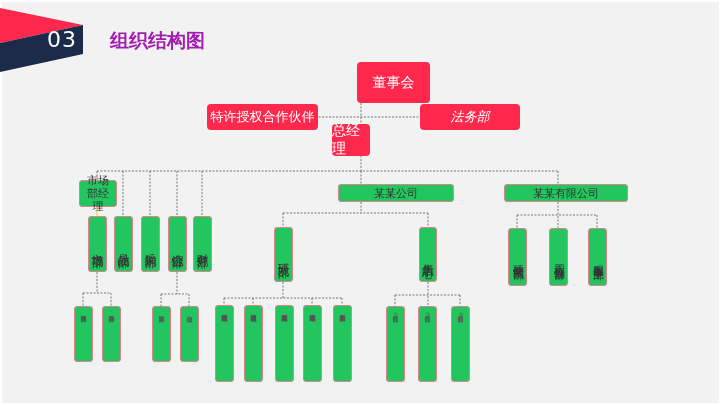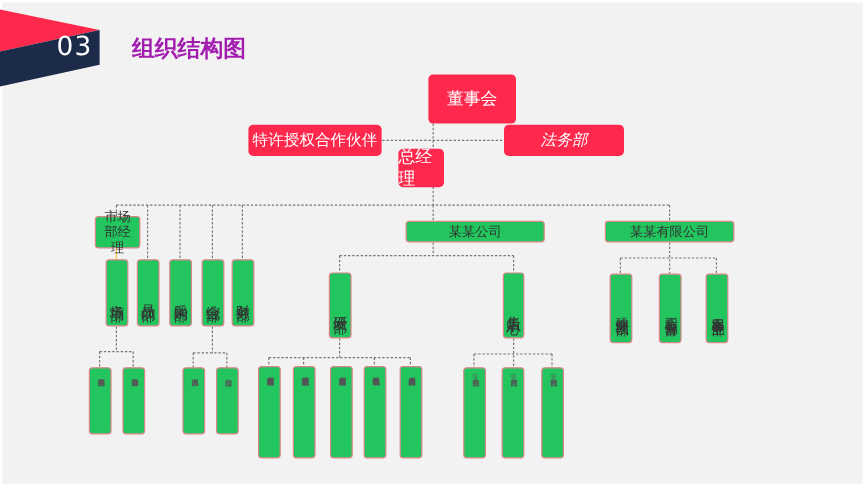--- a/index.html
+++ b/index.html
@@ -94,16 +94,16 @@
 <div class="box vs" style="left:215px;top:305px;width:19px;height:77px;">餐饮管理系统研发部</div>
 <div class="box vs" style="left:244px;top:305px;width:19px;height:77px;">酒店管理系统研发部</div>
 <div class="box vs" style="left:275px;top:305px;width:19px;height:77px;">娱乐管理系统研发部</div>
 <div class="box vs" style="left:303px;top:305px;width:19px;height:77px;">无线电子菜谱研发部</div>
 <div class="box vs" style="left:333px;top:305px;width:19px;height:77px;">新概念产品研发部</div>
 
 <div class="box vs" style="left:386px;top:306px;width:19px;height:76px;">售后部门①</div>
 <div class="box vs" style="left:418px;top:306px;width:19px;height:76px;">售后部门②</div>
 <div class="box vs" style="left:451px;top:306px;width:19px;height:76px;">售后部门③</div>
 
-<div class="box h" style="left:504px;top:184px;width:108px;height:18px;">某某有限公司</div>
+<div class="box h" style="left:504px;top:184px;width:124px;height:18px;">某某有限公司</div>
 <div class="box v" style="left:508px;top:228px;width:19px;height:58px;font-size:11px;line-height:12px;">硬件测试部</div>
 <div class="box v" style="left:549px;top:228px;width:19px;height:58px;font-size:11px;line-height:12px;">工程监督部</div>
 <div class="box v" style="left:588px;top:228px;width:19px;height:58px;font-size:11px;line-height:12px;">客服事业部</div>
 
 </body></html>

